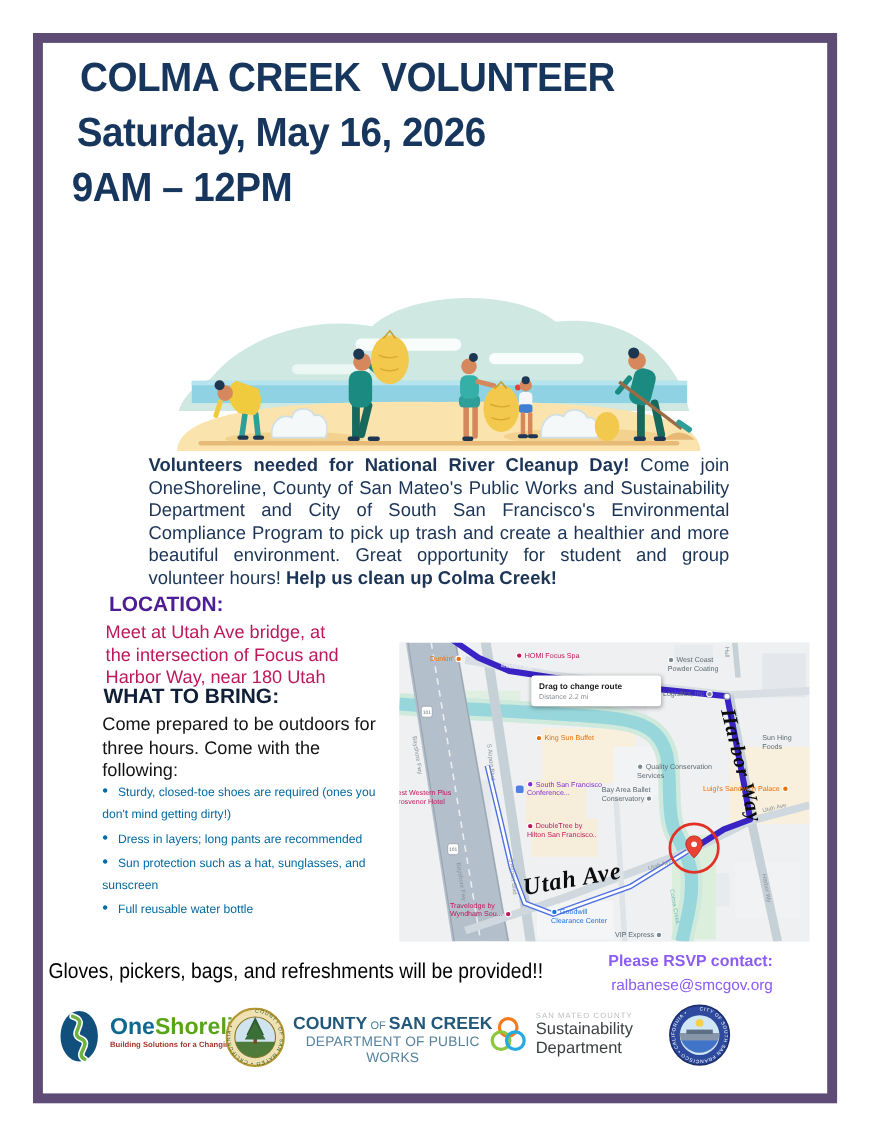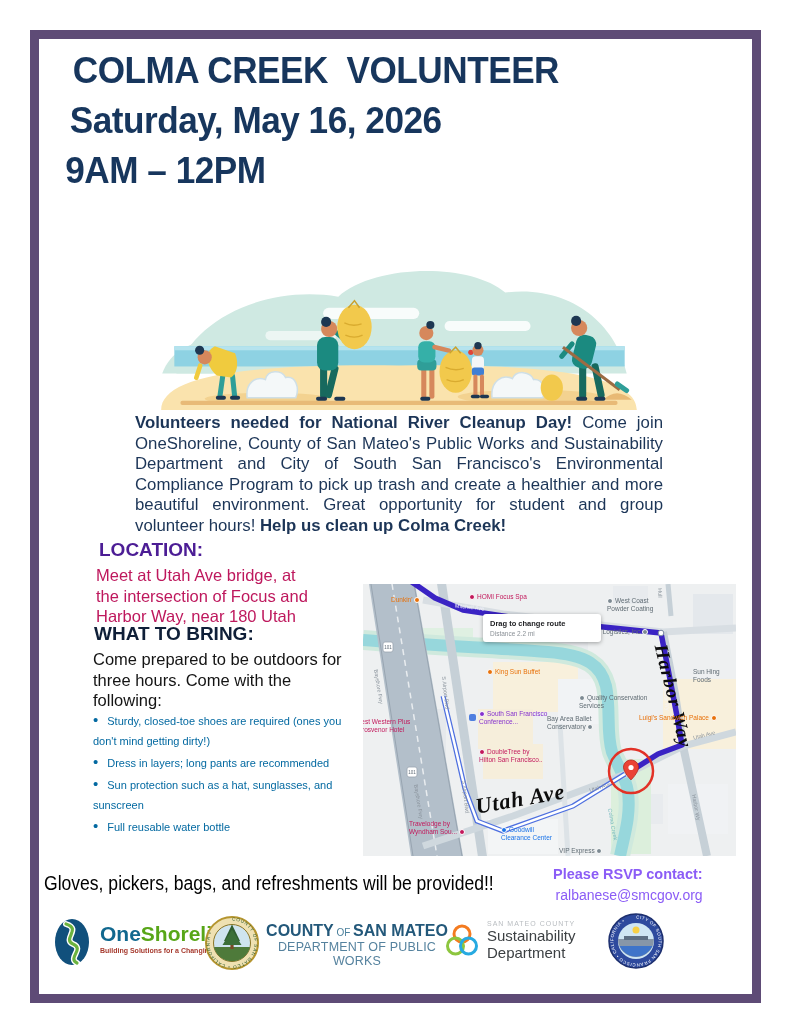--- a/index.html
+++ b/index.html
@@ -325,21 +325,21 @@
         <path d="M27,8.5 L35,25 L19,25 Z" fill="#2f5d2f"></path>
         <path d="M27,13.5 L36.5,29 L17.5,29 Z" fill="#3b6f38"></path>
         <defs>
             <path id="smArc" d="M27,4.5 a22.5,22.5 0 1 1 -0.01,0"></path>
           </defs>
         <text font-size="4.6" fill="#2f5d2f" letter-spacing="0.8"><textPath href="#smArc">COUNTY OF SAN MATEO • CALIFORNIA •</textPath></text>
       </svg>
     </div>
 
     <div class="county">
-      <div class="c1"><span>COUNTY</span><span class="of"> OF </span><span>SAN MATEO</span></div>
+      <div class="c1"><span>COUNTY</span><span class="of"> OF </span><span>SAN CREEK</span></div>
       <div class="c2">DEPARTMENT OF PUBLIC WORKS</div>
     </div>
 
     <div class="sust">
       <svg width="34" height="36" viewBox="0 0 34 36">
         <circle cx="17" cy="11" r="8" fill="none" stroke="#f47b20" stroke-width="3"></circle>
         <circle cx="10.5" cy="23" r="8" fill="none" stroke="#8dc63f" stroke-width="3"></circle>
         <circle cx="23.5" cy="23" r="8" fill="none" stroke="#27aae1" stroke-width="3"></circle>
       </svg>
       <div class="sust-text">

